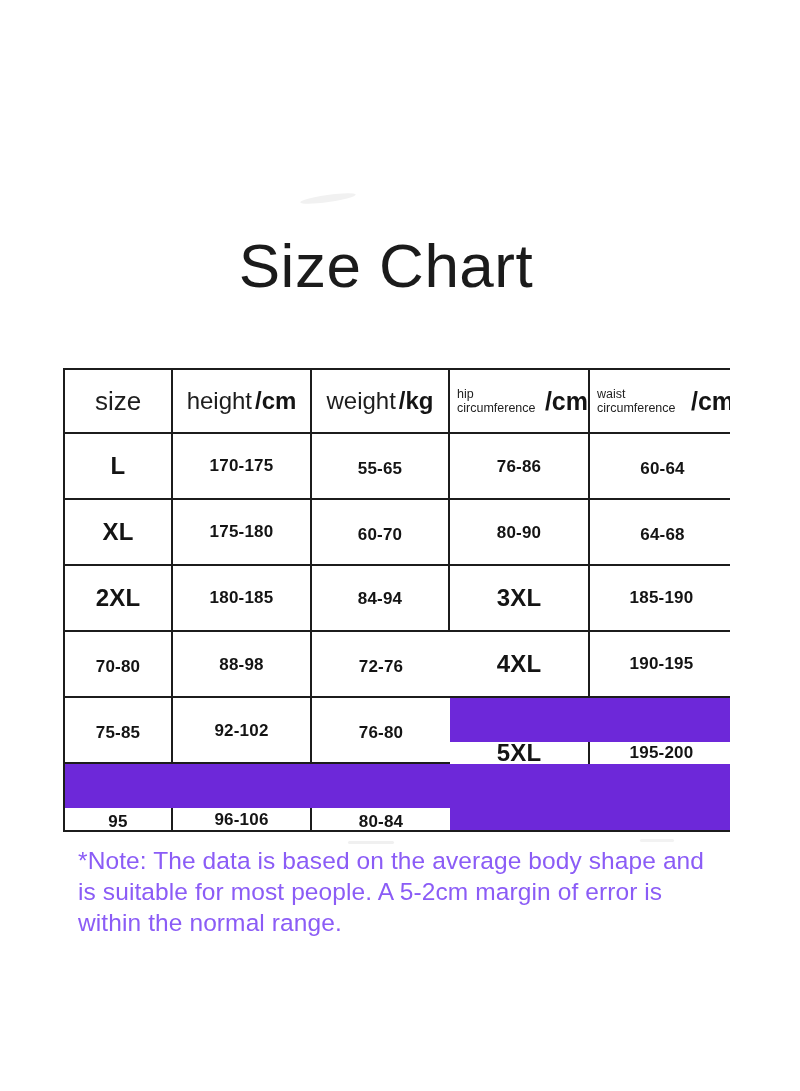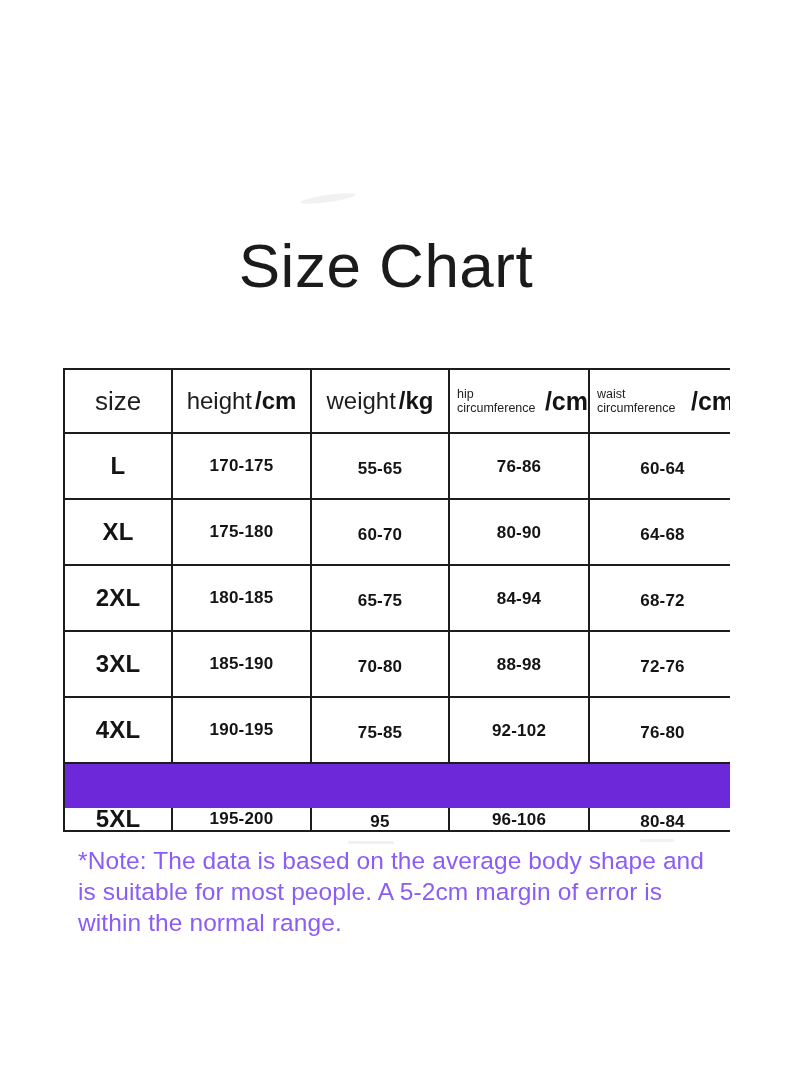--- a/index.html
+++ b/index.html
@@ -160,28 +160,22 @@
     <div class="cell d cwa last-col">
         <span class="v">64-68</span>
       </div>
 
     <div class="cell d sz">
         <span class="v">2XL</span>
       </div>
     <div class="cell d">
         <span class="v">180-185</span>
       </div>
-    <div class="cell d cw">
-        <span class="v">65-75</span>
-      </div>
     <div class="cell d ch">
         <span class="v">84-94</span>
-      </div>
-    <div class="cell d cwa last-col">
-        <span class="v">68-72</span>
       </div>
 
     <div class="cell d sz">
         <span class="v">3XL</span>
       </div>
     <div class="cell d">
         <span class="v">185-190</span>
       </div>
     <div class="cell d cw">
         <span class="v">70-80</span>

